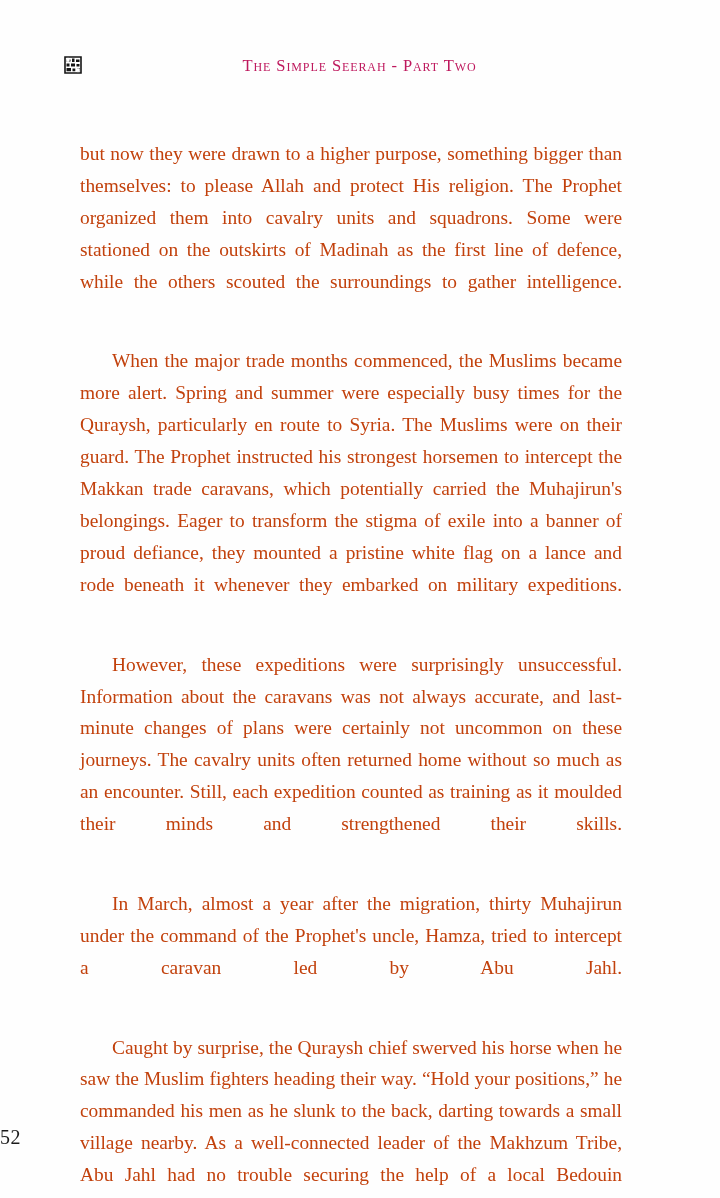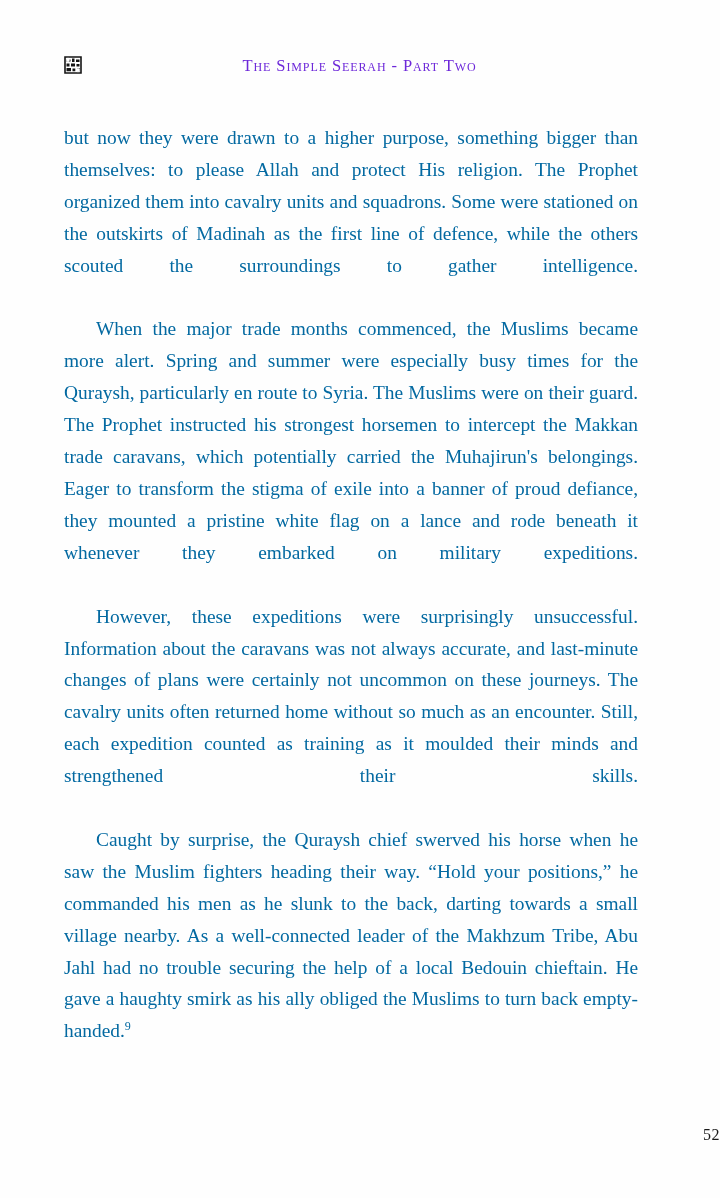--- a/index.html
+++ b/index.html
@@ -48,39 +48,39 @@
   .header-title {
     position: absolute;
     left: 0;
     right: 1px;
     top: 4px;
     text-align: center;
     font-size: 16.5px;
     letter-spacing: 0.9px;
     font-variant: small-caps;
     text-transform: none;
-    color: #6d28d9;
+    color: #be185d;
     white-space: nowrap;
   }
 
   
   .content {
     position: absolute;
     left: 64px;
     top: 122px;
     width: 574px;
   }
 
   .para {
-    margin: 0;
+    margin: 16px;
     text-align: justify;
     text-justify: inter-word;
     font-size: 19.4px;
     line-height: 31.9px;
-    color: #0369a1;
+    color: #c2410c;
     hyphens: none;
   }
   .para + .para {
     margin-top: 0;
     font-family: Liberation Serif, serif;
   }
   .para.indent {
     text-indent: 32px;
   }
   .para:last-child {
@@ -99,22 +99,22 @@
     vertical-align: super;
     line-height: 0;
   }
 
   
   .folio {
     position: absolute;
     left: 0;
     right: 0;
     top: 1126px;
-    text-align: right;
-    font-size: 16px;
+    text-align: left;
+    font-size: 20px;
     color: #1a1a1a;
     letter-spacing: 0.5px;
   }
 </style>
 </head>
 <body>
 
 <div class="page">
 
   <div class="header">
@@ -128,18 +128,19 @@
         <path d="M6 3.5l2 2.5-2 2.5-2-2.5zM16 13.5l2 2.5-2 2.5-2-2.5z" fill="#ffffff"></path>
       </svg>
     </span>
     <div class="header-title">The Simple Seerah - Part Two</div>
   </div>
 
   <div class="content">
     <p class="para">but now they were drawn to a higher purpose, something bigger than themselves: to please Allah and protect His religion. The Prophet organized them into cavalry units and squadrons. Some were stationed on the outskirts of Madinah as the first line of defence, while the others scouted the surroundings to gather intelligence.</p>
     <p class="para indent">When the major trade months commenced, the Muslims became more alert. Spring and summer were especially busy times for the Quraysh, particularly en route to Syria. The Muslims were on their guard. The Prophet instructed his strongest horsemen to intercept the Makkan trade caravans, which potentially carried the Muhajirun's belongings. Eager to transform the stigma of exile into a banner of proud defiance, they mounted a pristine white flag on a lance and rode beneath it whenever they embarked on military expeditions.</p>
     <p class="para indent">However, these expeditions were surprisingly unsuccessful. Information about the caravans was not always accurate, and last-minute changes of plans were certainly not uncommon on these journeys. The cavalry units often returned home without so much as an encounter. Still, each expedition counted as training as it moulded their minds and strengthened their skills.</p>
+    <p class="para indent">In March, almost a year after the migration, thirty Muhajirun under the command of the Prophet's uncle, Hamza, tried to intercept a caravan led by Abu Jahl.</p>
     <p class="para indent"><span>Caught by surprise, the Quraysh chief swerved his horse when he saw the Muslim fighters heading their way. “Hold your positions,” he commanded his men as he slunk to the back, darting towards a small village nearby. As a well-connected leader of the Makhzum Tribe, Abu Jahl had no trouble securing the help of a local Bedouin chieftain. He gave a haughty smirk as his ally obliged the Muslims to turn back empty-handed.</span><sup class="fn">9</sup></p>
   </div>
 
   <div class="folio">52</div>
 
 </div>
 
 </body></html>

